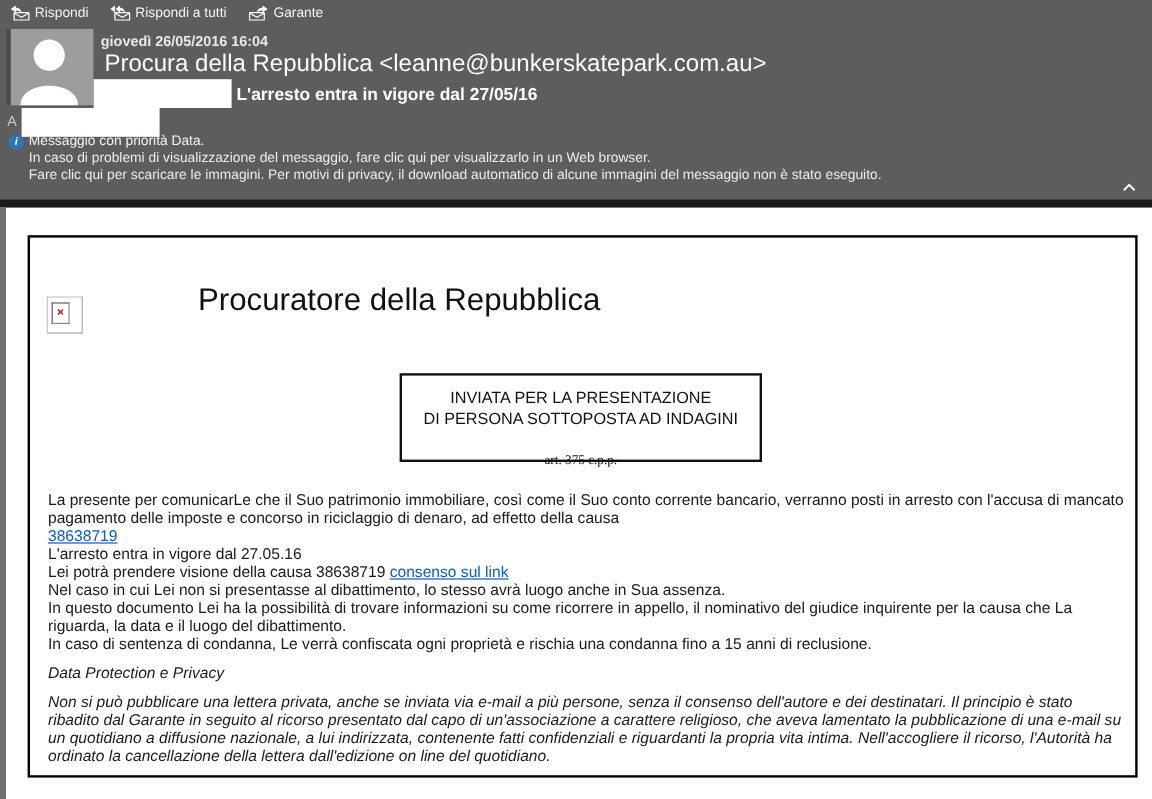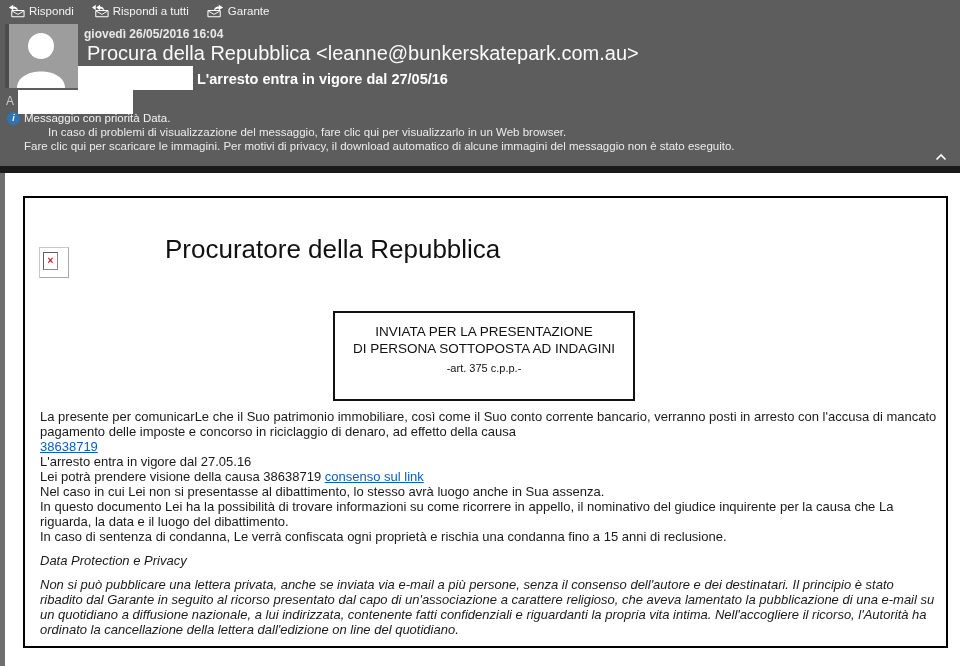--- a/index.html
+++ b/index.html
@@ -23,46 +23,46 @@
   .redact-a{position:absolute;left:78px;top:66px;width:115px;height:24px;background:#ffffff;}
   .redact-b{position:absolute;left:18px;top:90px;width:115px;height:24px;background:#ffffff;}
   .subject-line{position:absolute;left:197px;top:71px;font-size:14.5px;font-weight:700;color:#ffffff;white-space:nowrap;}
   .to-label{position:absolute;left:6px;top:94px;font-size:12px;color:#c9c9c9;}
   .info-icon{
     position:absolute;left:7px;top:112px;width:13px;height:13px;border-radius:50%;
     background:#2e75b6;color:#fff;font-size:9px;font-weight:700;font-style:italic;
     display:flex;align-items:center;justify-content:center;line-height:1;
   }
   .info-l1{position:absolute;left:24px;top:112px;font-size:11.5px;color:#f3f3f3;white-space:nowrap;}
-  .info-l2{position:absolute;left:24px;top:126px;font-size:11.5px;color:#ececec;white-space:nowrap;margin-left:24px;}
+  .info-l2{position:absolute;left:24px;top:126px;font-size:11.5px;color:#ececec;white-space:nowrap;}
   .info-l3{position:absolute;left:24px;top:140px;font-size:11.5px;color:#ececec;white-space:nowrap;}
   .collapse-chevron{position:absolute;right:13px;top:147px;width:12px;height:8px;cursor:default;}
   .header-sep{position:absolute;left:0;top:166px;width:960px;height:7px;background:#1b1b1b;}
   .left-strip{position:absolute;left:0;top:173px;width:5px;height:493px;background:#6f6f6f;}
 
   
   .doc{
     position:absolute;left:23px;top:196px;width:925px;height:452px;
     border:2px solid #000;background:#fff;box-sizing:border-box;color:#1a1a1a;
   }
   .imgph{position:absolute;left:14px;top:49px;width:28px;height:29px;background:#fff;
     border:1px solid #c9c9c9;border-right-color:#a8a8a8;border-bottom-color:#a8a8a8;}
   .imgph-inner{position:absolute;left:3px;top:4px;width:13px;height:16px;
     border:1px solid #8b8b8b;border-top-color:#5f5f5f;border-left-color:#5f5f5f;
     display:flex;align-items:center;justify-content:center;
     color:#c01818;font-size:10px;font-weight:700;line-height:1;}
   .doc-head{position:absolute;left:108px;top:36px;}
   .doc-title{font-size:26px;line-height:30px;font-weight:400;color:#111;margin-left:32px;}
   .doc-subtitle{font-size:18px;line-height:22px;color:#111;}
   .notice-box{
-    position:absolute;left:308px;top:113px;width:302px;height:90px;box-sizing:border-box;
+    position:absolute;left:308px;top:113px;width:302px;height:74px;box-sizing:border-box;
     border:2px solid #111;text-align:center;padding-top:10px;
   }
   .notice-line{font-size:13.5px;line-height:17px;color:#111;}
-  .notice-art{font-size:11px;margin-top:5px;color:#111;}
+  .notice-art{font-size:11px;margin-top:21px;color:#111;font-family:Liberation Serif, serif;}
   .doc-text{position:absolute;left:15px;top:211px;width:897px;font-size:13px;line-height:15px;color:#1a1a1a;}
   .doc-text p{margin:0;}
   .gap-top{margin-top:9px !important;}
   a.doclink{color:#0a5dc2;text-decoration:underline;cursor:pointer;}
   .it{font-style:italic;}
 </style>
 </head>
 <body>
 
 <div class="mail-header">

